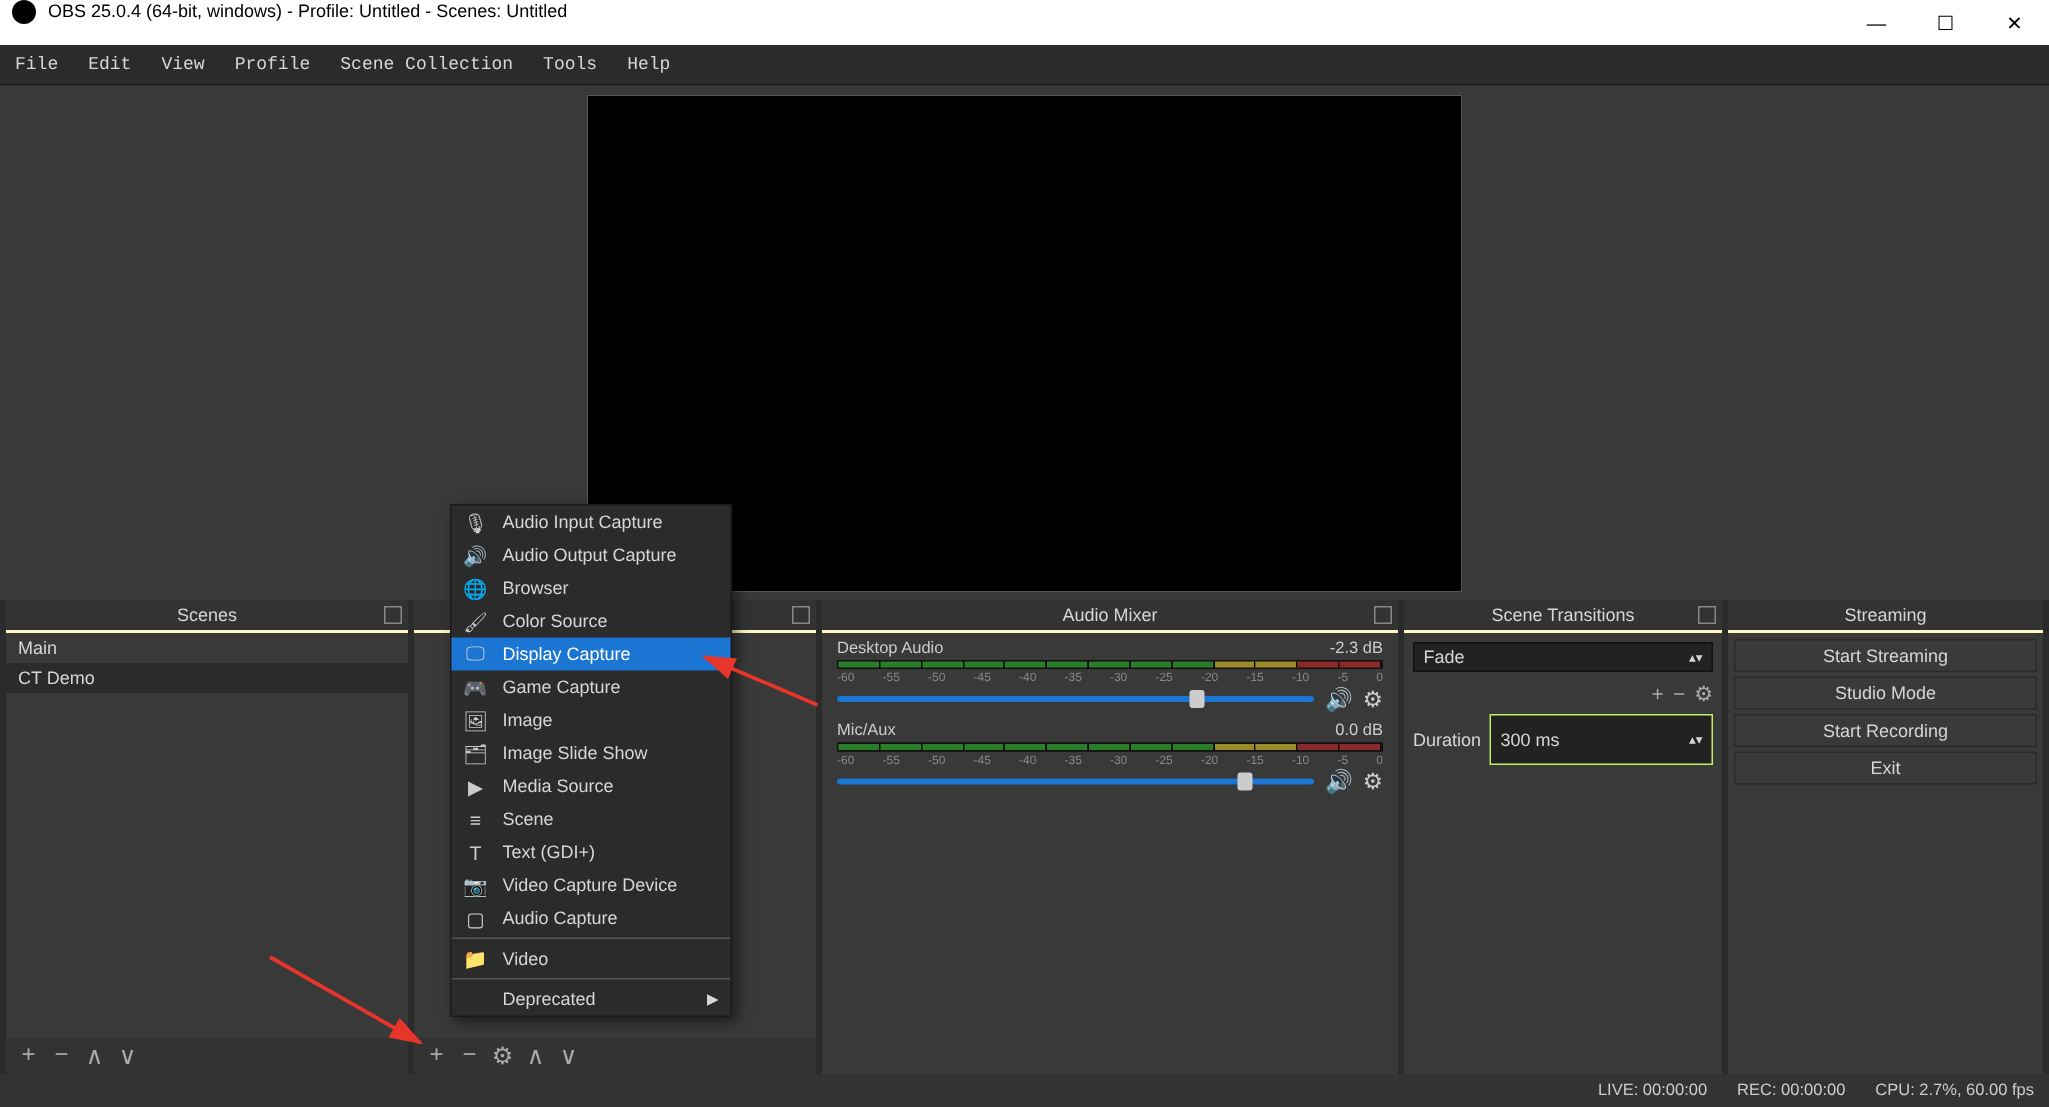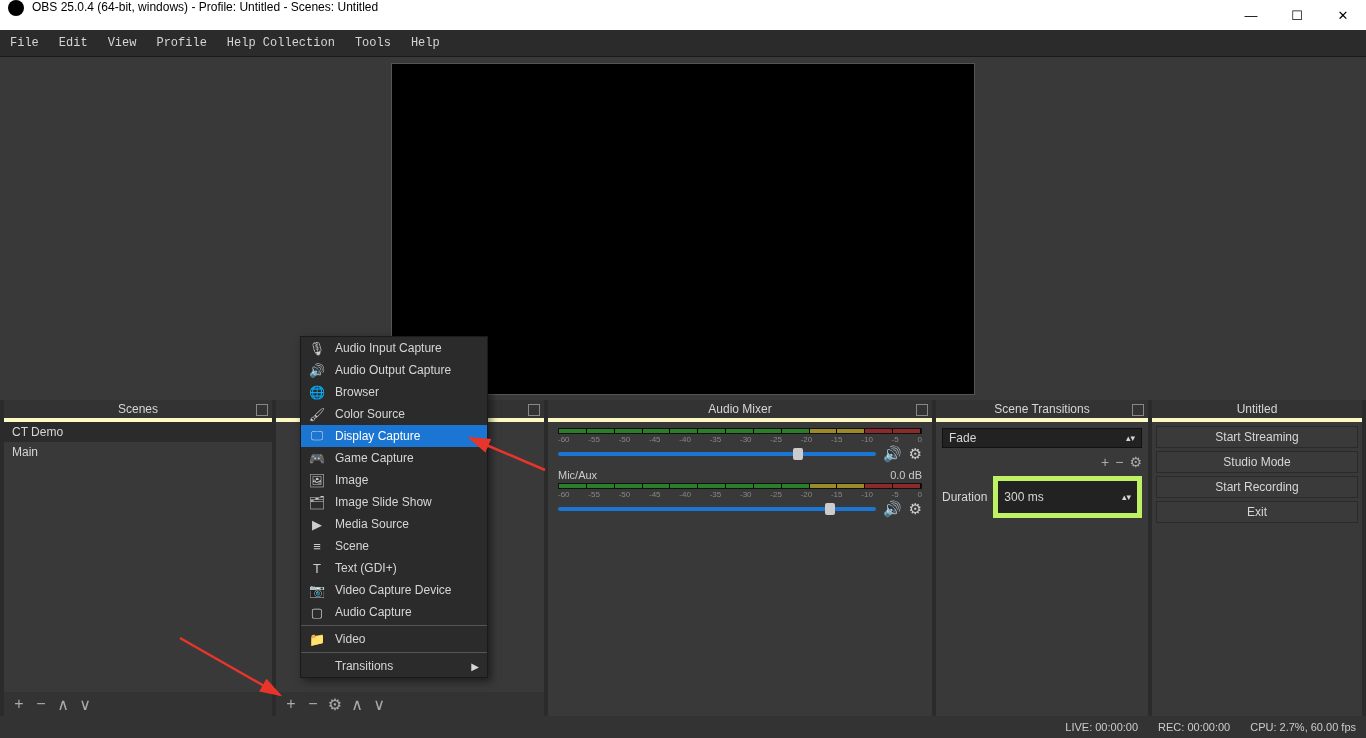--- a/index.html
+++ b/index.html
@@ -17,21 +17,21 @@
 .menubar .menu-item { padding: 4px 10px; color:#d6d6d6;font-family:Liberation Mono, monospace; }
 
 
 .main { display:flex; flex-direction:column; height: calc(738px - 30px - 27px - 22px); }
 .preview-area { height: 343px; background:#393939; display:flex; justify-content:center; align-items:center; padding: 6px 0; }
 .preview-black { width: 584px; height: 332px; background:#000; border:1px solid #555; }
 
 
 .panels { display:flex; height: calc(100% - 343px); gap:4px; padding:0 4px; }
 .panel { display:flex; flex-direction:column; background:#393939; }
-.panel-header { height: 22px; background:#333333; display:flex; align-items:center; justify-content:center; font-size:12px; border-bottom:4px solid #fef9c3; position:relative; }
+.panel-header { height: 22px; background:#333333; display:flex; align-items:center; justify-content:center; font-size:12px; border-bottom:2px solid #fef9c3; position:relative; }
 .panel-header .pop { position:absolute; right:4px; top:4px; width:12px; height:12px; border:1px solid #888; }
 .panel-body { flex:1; background:#393939; overflow:hidden; }
 .panel-toolbar { height:24px; background:#333; display:flex; align-items:center; gap:4px; padding:0 6px; font-size:16px; color:#aaa; }
 .panel-toolbar span { width:18px; text-align:center; }
 
 .scenes-panel { width: 268px; }
 .sources-panel { width: 268px; position:relative; }
 .mixer-panel { flex:1; }
 .transitions-panel { width: 212px; }
 .controls-panel { width: 210px; }
@@ -57,21 +57,21 @@
 .slider-track { flex:1; height:4px; background:#1a76d2; position:relative; border-radius:2px; }
 .slider-thumb { position:absolute; top:-4px; width:10px; height:12px; background:#ccc; border-radius:2px; }
 .mixer-icons { display:flex; gap:6px; color:#ccc; font-size:15px; }
 
 
 .transitions-body { padding:6px; font-size:12px; }
 .transition-select { display:flex; align-items:center; margin-bottom:6px; gap:4px; }
 .transition-select .sel { flex:1; background:#222; border:1px solid #111; padding:2px 6px; display:flex; align-items:center; justify-content:space-between; height:20px; }
 .tb-icons { display:flex; gap:6px; font-size:14px; color:#aaa; justify-content:flex-end; margin-bottom:6px; }
 .duration-row { display:flex; align-items:center; gap:6px; }
-.duration-row .dur-input { flex:1; background:#222; border:5px solid #bef264; padding:16px 6px; height:20px; display:flex; align-items:center; justify-content:space-between; }
+.duration-row .dur-input { flex:1; background:#222; border:1px solid #bef264; padding:16px 6px; height:20px; display:flex; align-items:center; justify-content:space-between; }
 
 
 .controls-body { display:flex; flex-direction:column; gap:3px; padding:4px; }
 .controls-body button { background:#3a3a3a; border:1px solid #2a2a2a; color:#d6d6d6; height:22px; font-size:12px; }
 
 
 .statusbar { position:absolute; bottom:0; left:0; right:0; height:22px; background:#333; display:flex; align-items:center; justify-content:flex-end; gap:20px; font-size:11px; padding:0 10px; color:#ccc; }
 
 
 svg.arrows { position:absolute; left:0; top:0; pointer-events:none; z-index:20; }
@@ -87,41 +87,41 @@
     <div>☐</div>
     <div>✕</div>
   </div>
 </div>
 
 <div class="menubar">
   <div class="menu-item">File</div>
   <div class="menu-item">Edit</div>
   <div class="menu-item">View</div>
   <div class="menu-item">Profile</div>
-  <div class="menu-item">Help Collection</div>
+  <div class="menu-item">Scene Collection</div>
   <div class="menu-item">Tools</div>
   <div class="menu-item">Help</div>
 </div>
 
 <div class="main">
 
   <div class="preview-area">
     <div class="preview-black"></div>
   </div>
 
   <div class="panels">
 
     <div class="panel scenes-panel">
       <div class="panel-header">
           <span>Scenes</span>
           <span class="pop"></span>
         </div>
       <div class="panel-body">
+        <div class="scene-item">Main</div>
         <div class="scene-item selected">CT Demo</div>
-        <div class="scene-item">Main</div>
       </div>
       <div class="panel-toolbar">
         <span>+</span>
         <span>−</span>
         <span>∧</span>
         <span>∨</span>
       </div>
     </div>
 
     <div class="panel sources-panel">
@@ -139,20 +139,24 @@
       </div>
     </div>
 
     <div class="panel mixer-panel">
       <div class="panel-header">
           <span>Audio Mixer</span>
           <span class="pop"></span>
         </div>
       <div class="panel-body" id="mixer-body">
           <div class="mixer-channel">
+    <div class="mixer-label-row">
+              <span>Desktop Audio</span>
+              <span>-2.3 dB</span>
+            </div>
     <div class="meter">
               <div class="seg" style="background:linear-gradient(90deg,#2a7e2a,#2a7e2a)"></div>
               <div class="seg" style="background:linear-gradient(90deg,#2a7e2a,#2a7e2a)"></div>
               <div class="seg" style="background:linear-gradient(90deg,#2a7e2a,#2a7e2a)"></div>
               <div class="seg" style="background:linear-gradient(90deg,#2a7e2a,#2a7e2a)"></div>
               <div class="seg" style="background:linear-gradient(90deg,#2a7e2a,#2a7e2a)"></div>
               <div class="seg" style="background:linear-gradient(90deg,#2a7e2a,#2a7e2a)"></div>
               <div class="seg" style="background:linear-gradient(90deg,#2a7e2a,#2a7e2a)"></div>
               <div class="seg" style="background:linear-gradient(90deg,#2a7e2a,#2a7e2a)"></div>
               <div class="seg" style="background:linear-gradient(90deg,#2a7e2a,#2a7e2a)"></div>
@@ -256,21 +260,21 @@
           <div class="dur-input">
               <span>300 ms</span>
               <span style="font-size:9px;">▴▾</span>
             </div>
         </div>
       </div>
     </div>
 
     <div class="panel controls-panel">
       <div class="panel-header">
-          <span>Untitled</span>
+          <span>Streaming</span>
         </div>
       <div class="panel-body">
         <div class="controls-body">
           <button>Start Streaming</button>
           <button>Studio Mode</button>
           <button>Start Recording</button>
           <button>Exit</button>
         </div>
       </div>
     </div>
@@ -331,21 +335,21 @@
       <span>Audio Capture</span>
     </div>
     <div class="sep"></div>
     <div class="item">
       <span class="ico">📁</span>
       <span>Video</span>
     </div>
     <div class="sep"></div>
     <div class="item">
       <span class="ico"></span>
-      <span>Transitions</span>
+      <span>Deprecated</span>
       <span class="sub-arrow">▶</span>
     </div>
   </div>
 
 <div class="statusbar">
   <span>LIVE: 00:00:00</span>
   <span>REC: 00:00:00</span>
   <span>CPU: 2.7%, 60.00 fps</span>
 </div>
 

